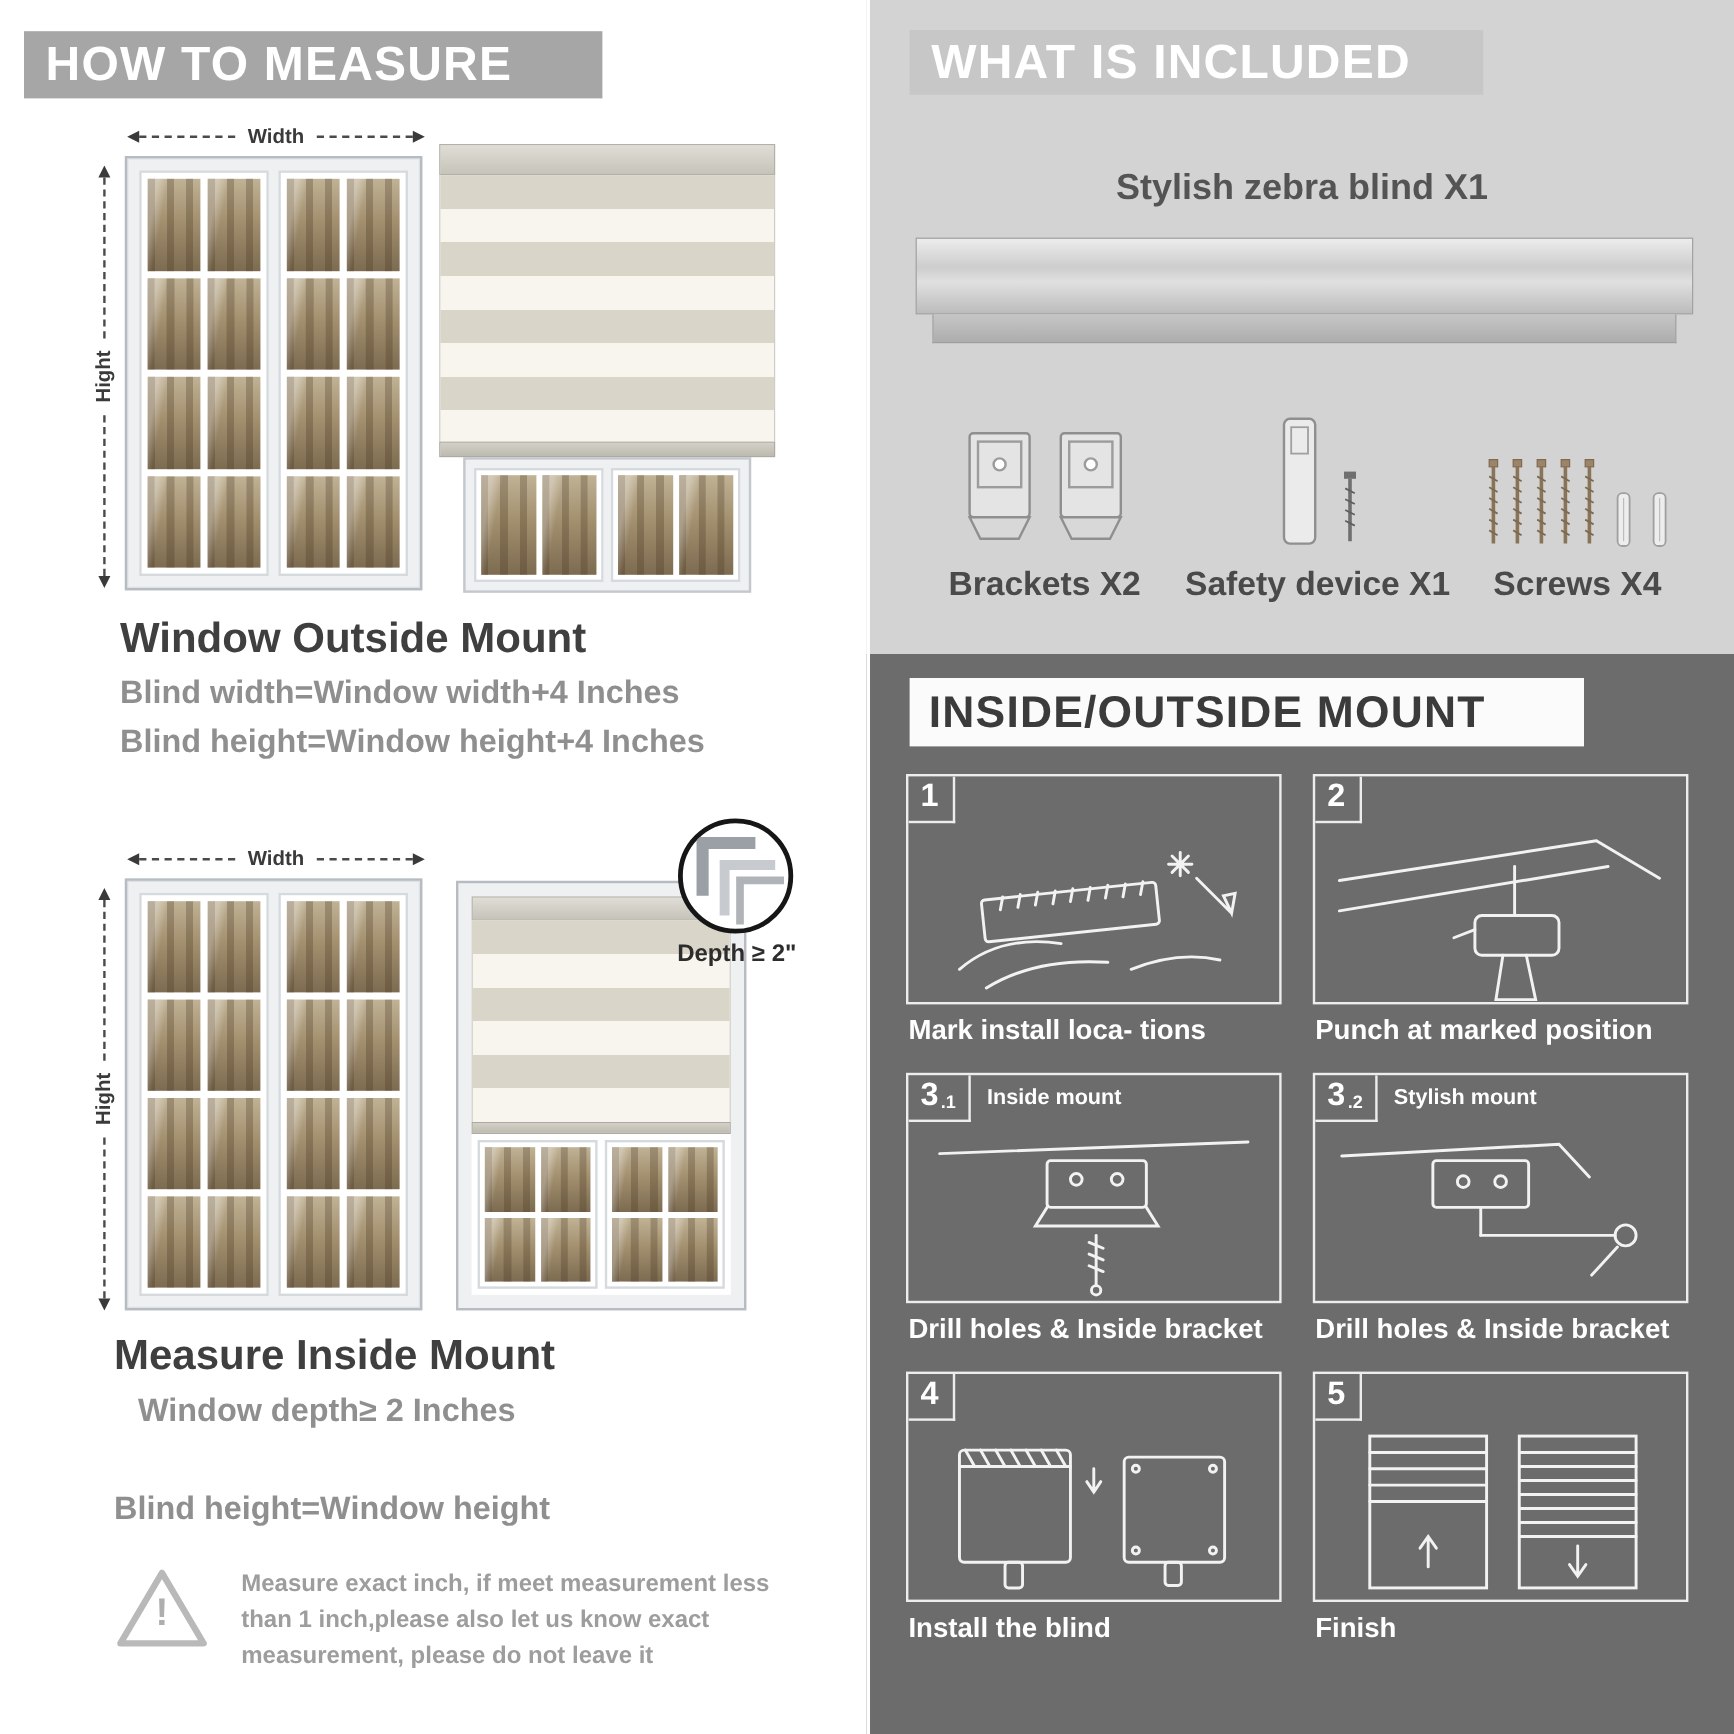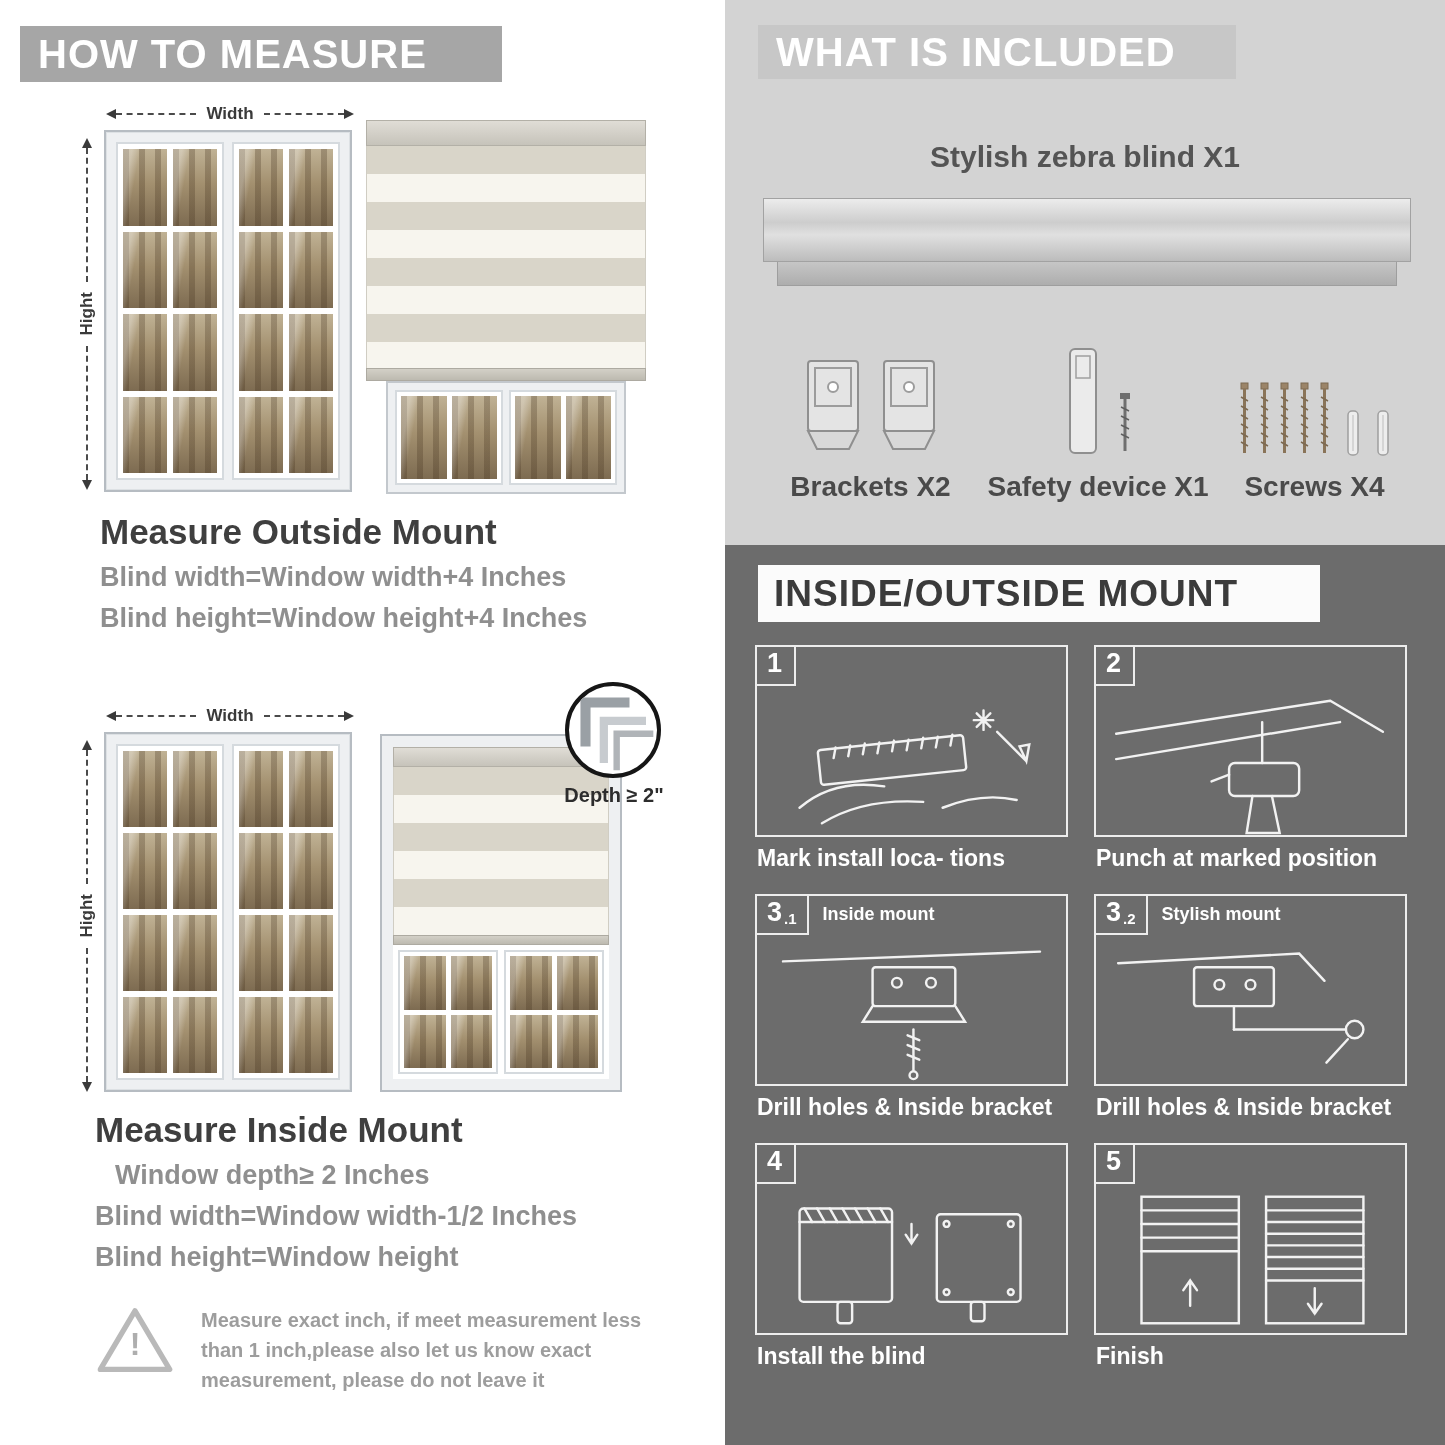--- a/index.html
+++ b/index.html
@@ -170,21 +170,21 @@
           <div class="bw-sash">
               <div class="bw-panes">
             <div class="pane"></div>
                 <div class="pane"></div>
           </div>
             </div>
         </div>
       </div>
     </div>
 
-    <div class="t-title" style="left:100px; top:512px;">Measure Outside Mount</div>
+    <div class="t-title" style="left:100px; top:512px;">Window Outside Mount</div>
     <div class="t-line" style="left:100px; top:562px;">Blind width=Window width+4 Inches</div>
     <div class="t-line" style="left:100px; top:603px;">Blind height=Window height+4 Inches</div>
 
     <div class="fig fig2">
       <div class="h-arrow" style="left:28px; top:8px; width:248px;">
         <span class="head l"></span>
         <span class="line"></span>
         <span class="lbl">Width</span>
         <span class="line"></span>
         <span class="head r"></span>
@@ -252,21 +252,20 @@
           <path d="M18 66 L18 18 L66 18" stroke="#9aa0a5" stroke-width="11" fill="none"></path>
           <path d="M38 84 L38 38 L84 38" stroke="#c7cbcf" stroke-width="9" fill="none"></path>
           <path d="M52 92 L52 52 L92 52" stroke="#b0b4b8" stroke-width="7" fill="none"></path>
         </svg>
       </div>
       <div class="depth-lbl">Depth ≥ 2"</div>
     </div>
 
     <div class="t-title" style="left:95px; top:1110px;">Measure Inside Mount</div>
     <div class="t-line" style="left:95px; top:1160px;margin-left:20px;">Window depth≥ 2 Inches</div>
-    <div class="t-line" style="left:95px; top:1201px;">Blind width=Window width-1/2 Inches</div>
     <div class="t-line" style="left:95px; top:1242px;">Blind height=Window height</div>
 
     <div class="note">
       <div class="note-icon">
         <svg viewBox="0 0 90 80" width="80" height="72">
           <path d="M45 6 L84 72 L6 72 Z" fill="none" stroke="#b9b9b9" stroke-width="6" stroke-linejoin="round"></path>
         </svg>
         <span class="note-mark">!</span>
       </div>
       <div class="note-text">Measure exact inch, if meet measurement less than 1 inch,please also let us know exact measurement, please do not leave it</div>

